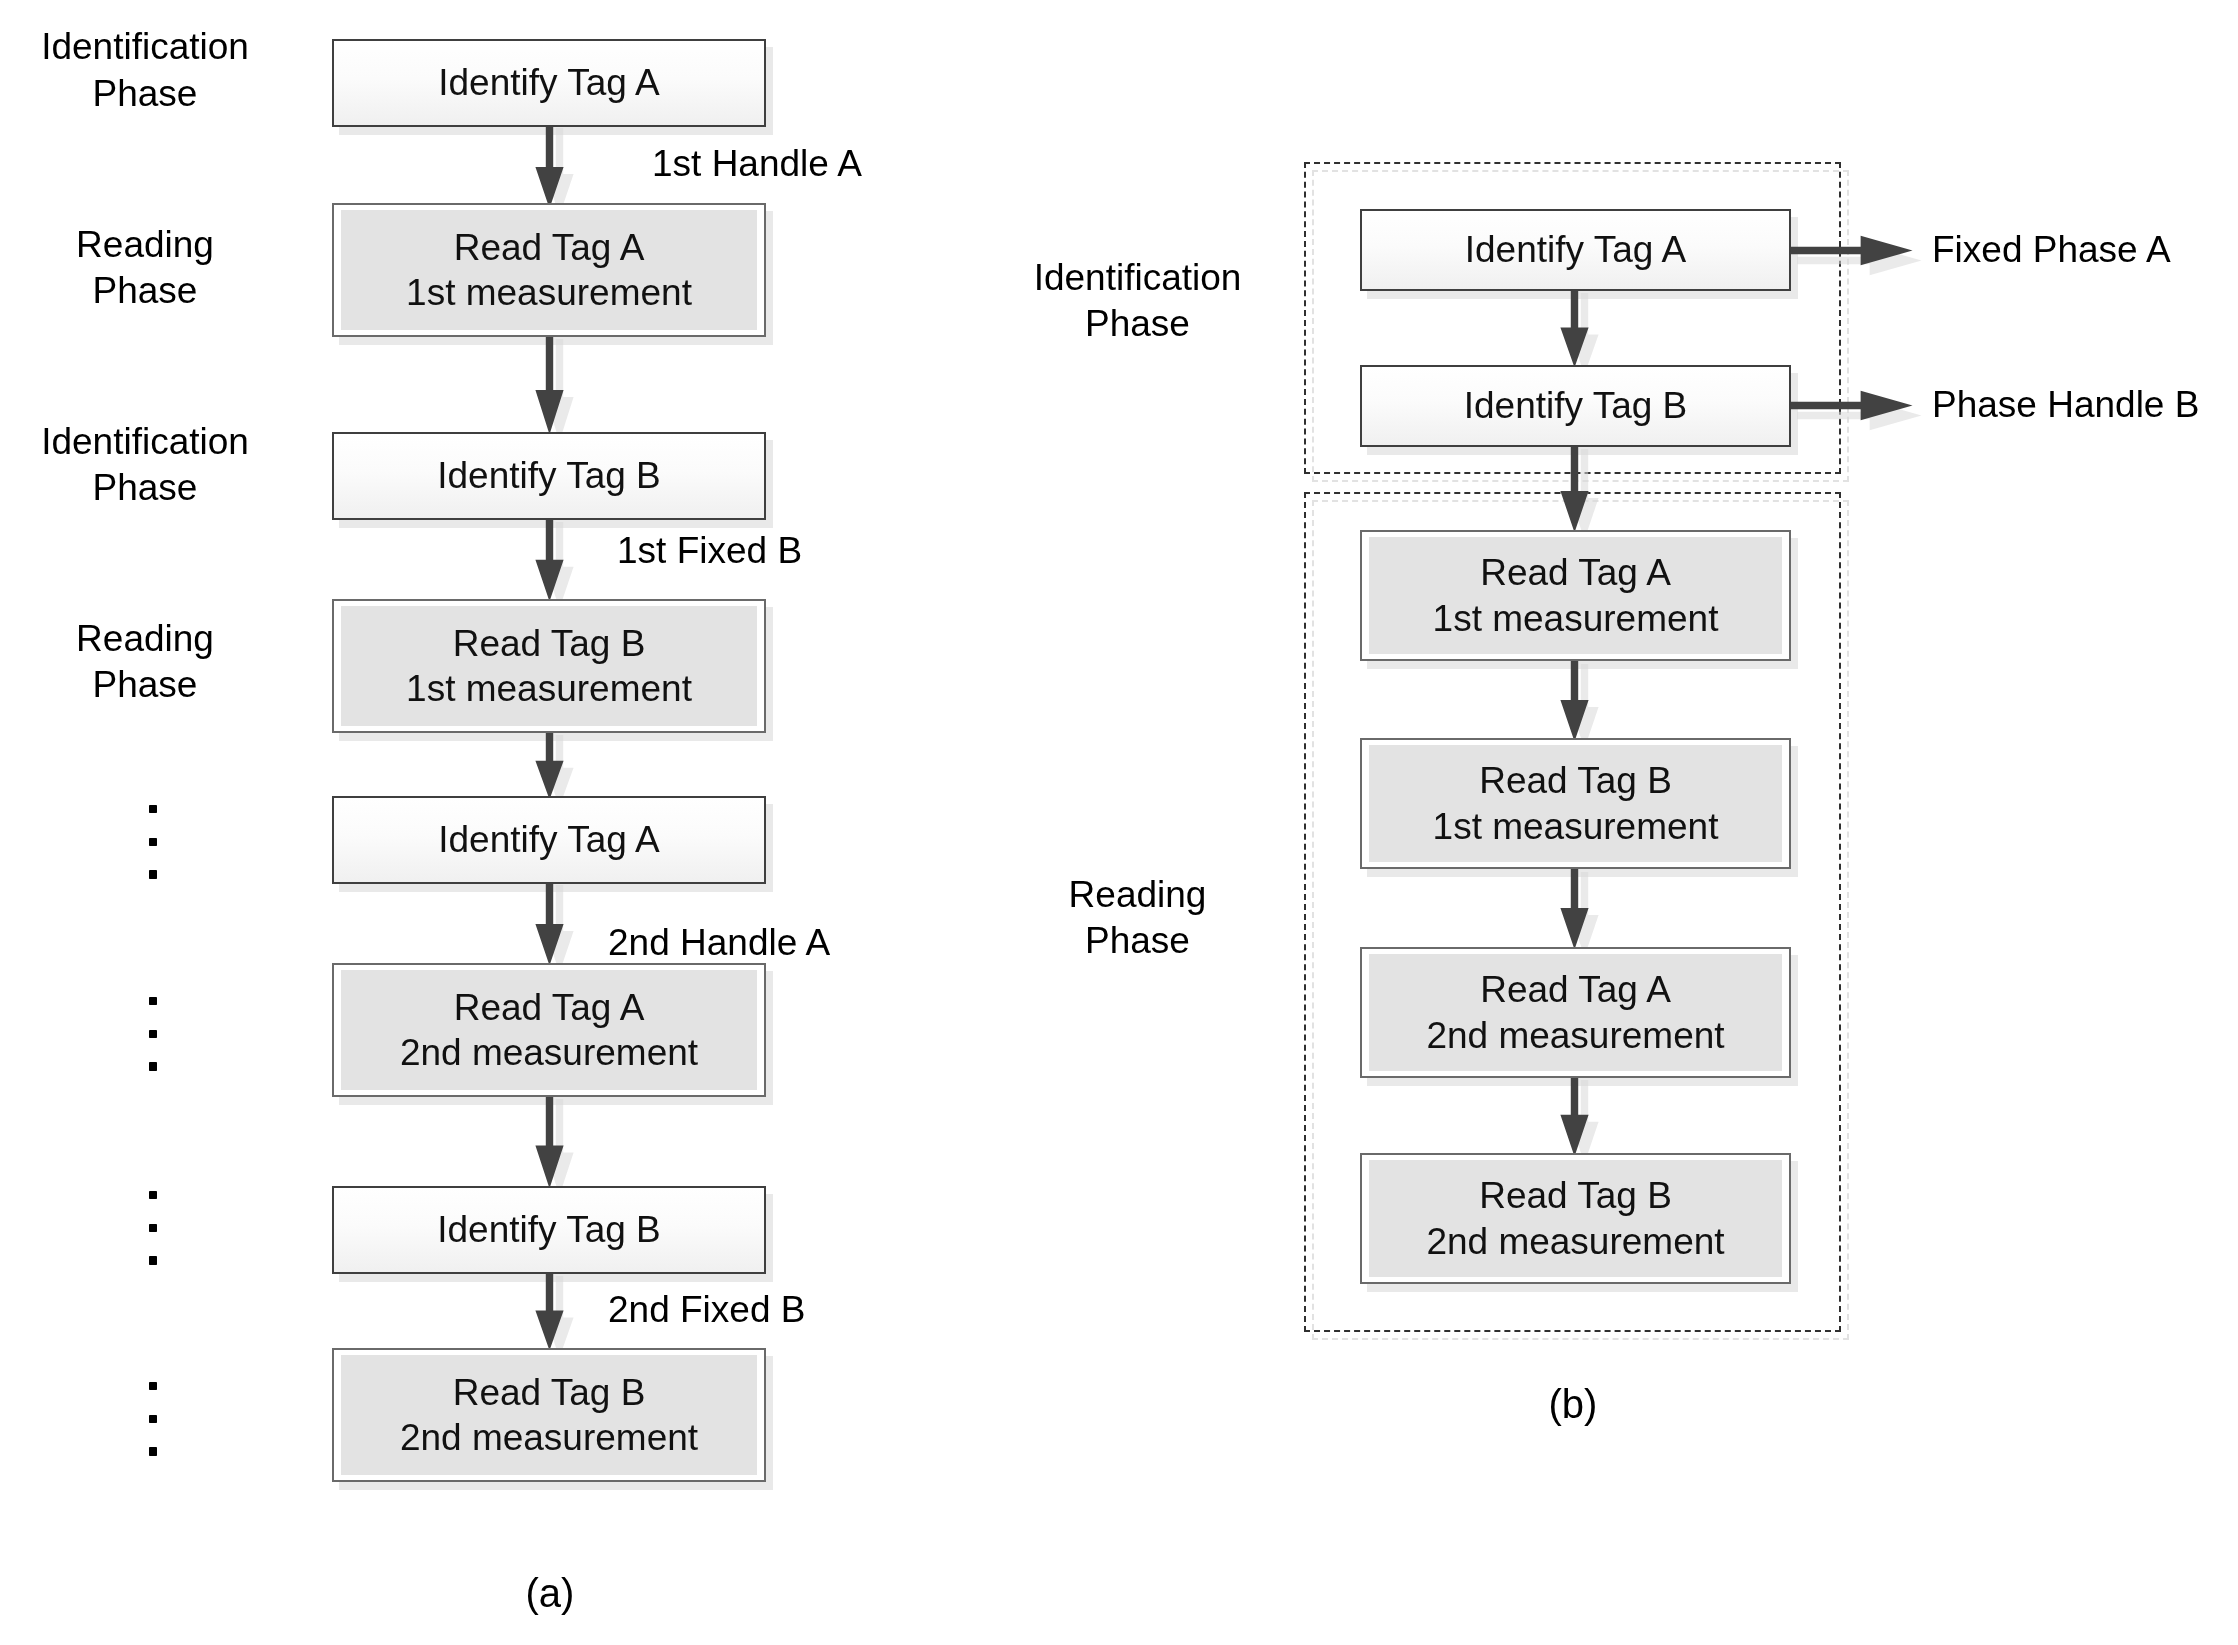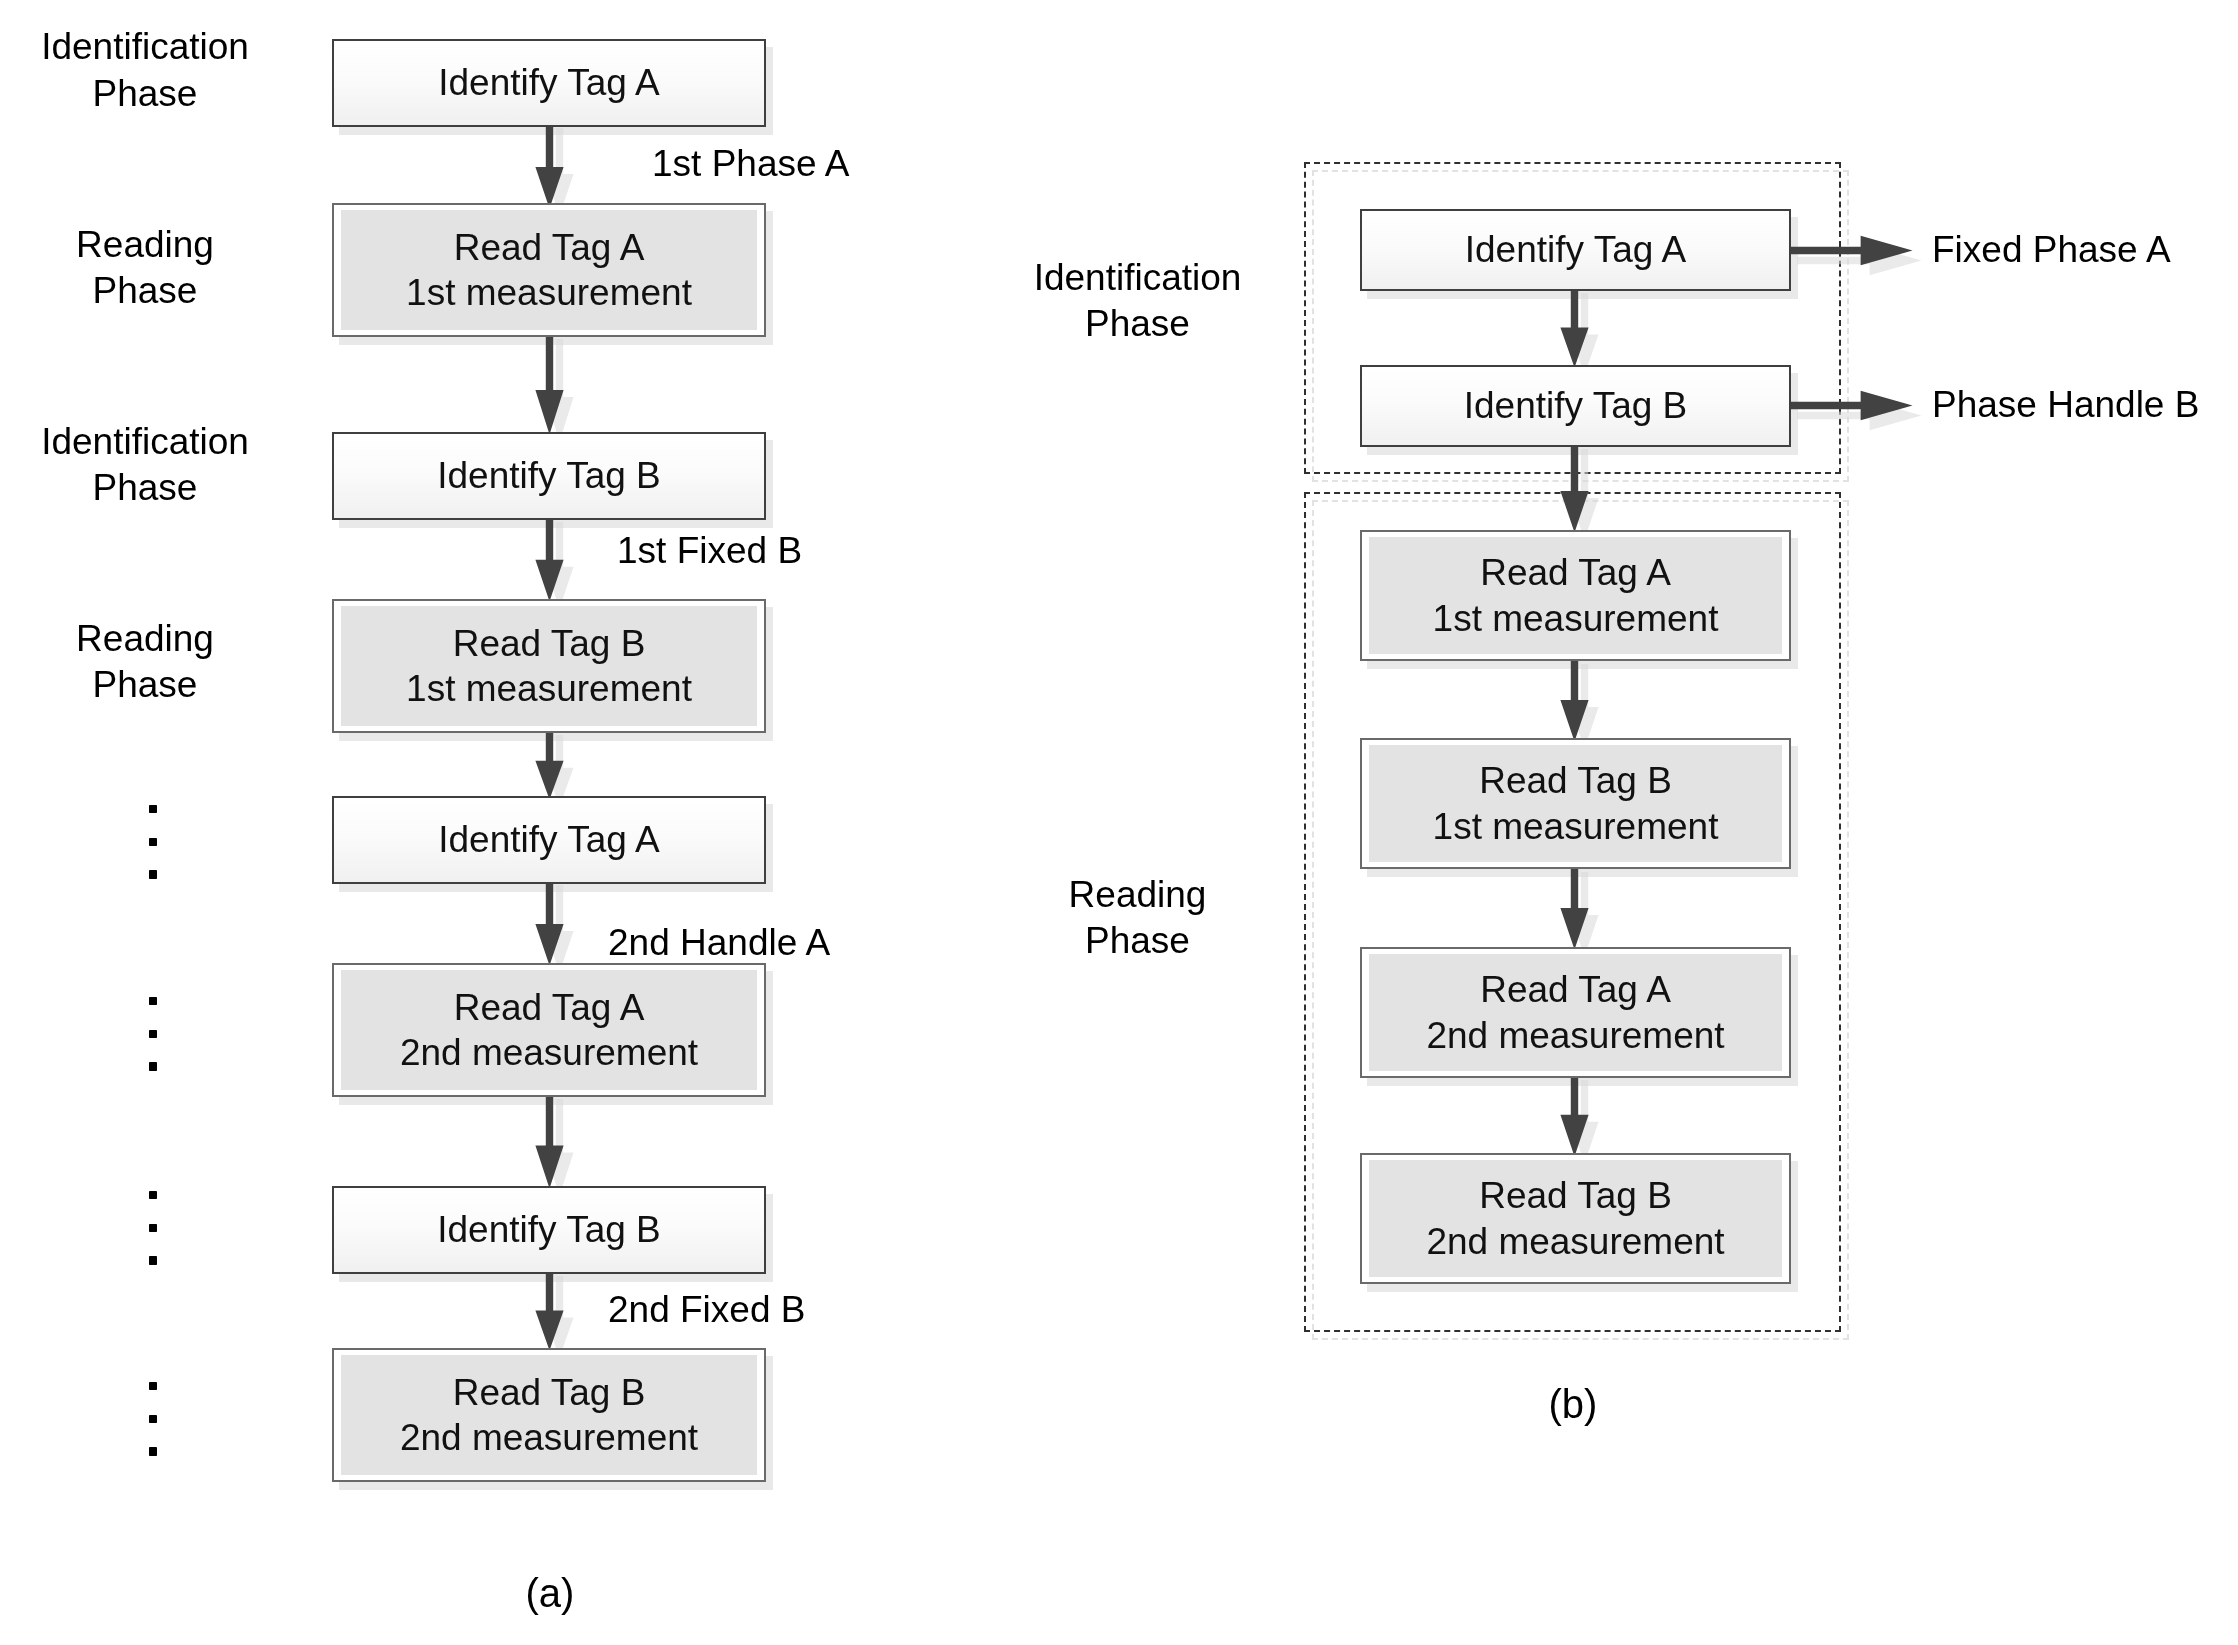--- a/index.html
+++ b/index.html
@@ -219,21 +219,21 @@
   </div>
   <div class="arrow-down" style="left:528px;top:1252px;width:43px;height:83px;">
     <svg class="sh" viewBox="0 0 58 112" preserveAspectRatio="none">
         <path d="M24 0 h10 v56 h14 L29 110 L10 56 h14 z" fill="#d9d9d9"></path>
       </svg>
     <svg class="bd" viewBox="0 0 58 112" preserveAspectRatio="none">
         <path d="M24 0 h10 v56 h14 L29 110 L10 56 h14 z" fill="#424242"></path>
       </svg>
   </div>
 
-  <div class="edge-label" style="left:652px;top:126px;">1st Phase A</div>
+  <div class="edge-label" style="left:652px;top:126px;">1st Handle A</div>
   <div class="edge-label" style="left:617px;top:513px;">1st Fixed B</div>
   <div class="edge-label" style="left:608px;top:887px;margin-top:18px;">2nd Handle A</div>
   <div class="edge-label" style="left:608px;top:1272px;">2nd Fixed B</div>
 
   <div class="caption" style="left:446px;top:1554px;width:208px;">(a)</div>
 
   <div class="dashgroup" style="left:1304px;top:145px;width:537px;height:312px;">
     <div class="dshadow"></div>
     <div class="dmain"></div>
   </div>

